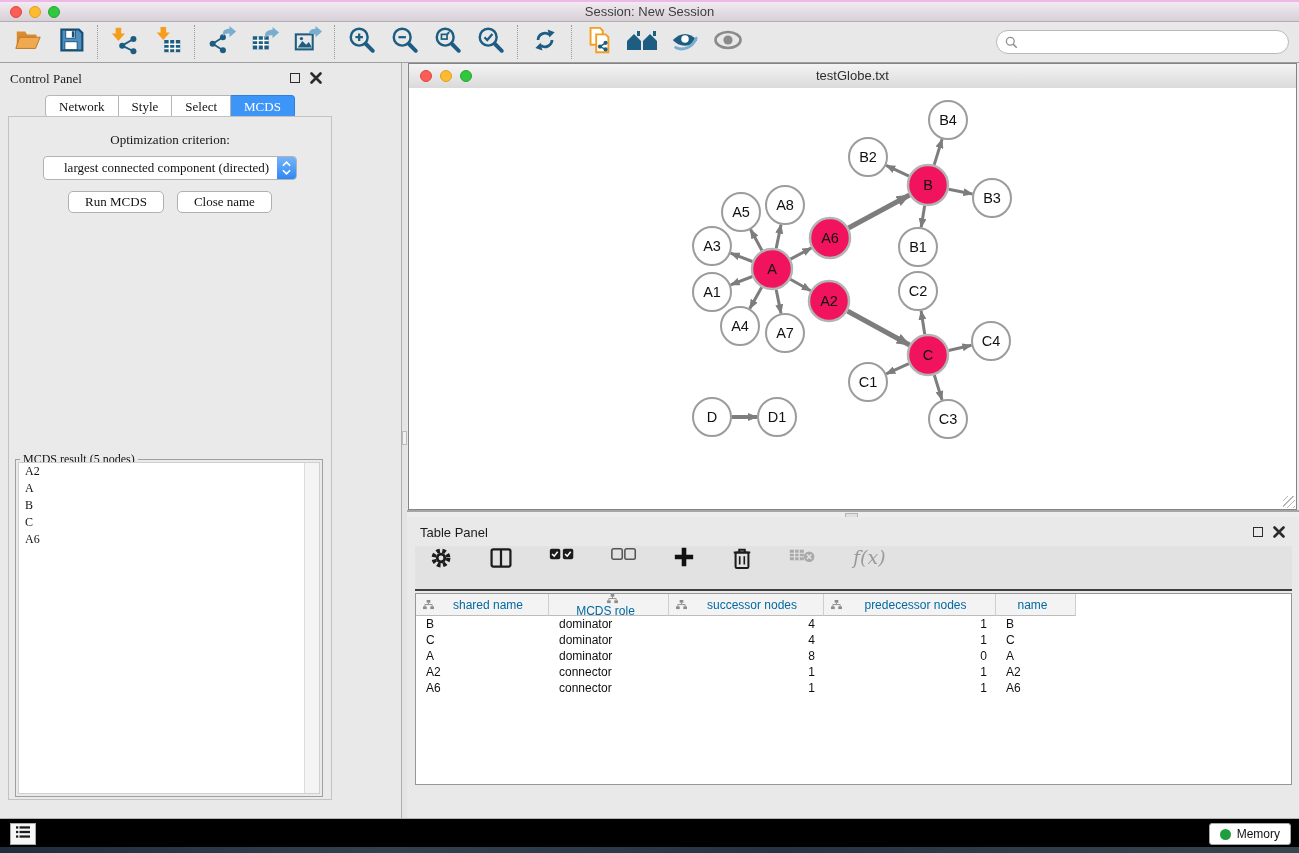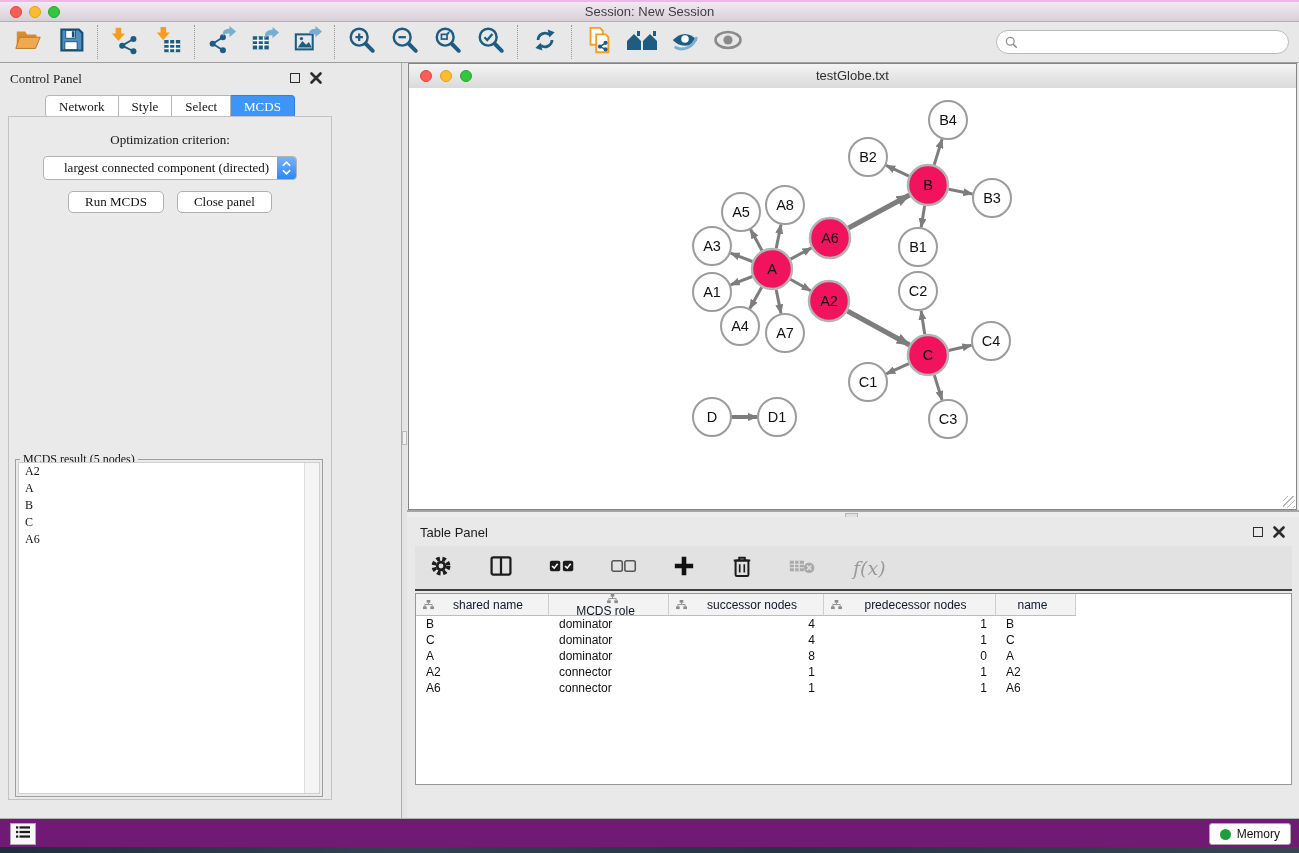--- a/index.html
+++ b/index.html
@@ -47,39 +47,39 @@
   
   .net-frame{left:408px;top:63px;width:889px;height:447px;border:1px solid #848484;background:#fff;box-sizing:border-box;}
   .net-titlebar{position:absolute;left:0;right:0;top:0;height:24px;background:linear-gradient(#f4f4f4,#dadada);border-bottom:1px solid #b8b8b8;}
   .net-titlebar .tl{top:6px;}
   .net-titlebar .title{position:absolute;left:0;right:0;top:4px;text-align:center;font-size:13px;color:#2e2e2e;}
   .net-canvas{position:absolute;left:0;right:0;top:24px;bottom:0;background:#fff;}
   .corner-grip{position:absolute;right:1px;bottom:1px;width:12px;height:12px;background:
      repeating-linear-gradient(135deg,transparent 0 3px,#b5b5b5 3px 4px);}
   
   .table-panel{left:407px;top:517px;width:892px;height:301px;background:#e9e9e9;}
-  .tp-toolbar{position:absolute;left:8px;right:7px;top:29px;height:45px;background:#e2e2e2;border-bottom:2px solid #3f3f3f;display:flex;align-items:center;gap:36px;padding-left:14px;box-sizing:border-box;}
+  .tp-toolbar{position:absolute;left:8px;right:7px;top:29px;height:45px;background:#e2e2e2;border-bottom:2px solid #3f3f3f;display:flex;align-items:flex-start;gap:36px;padding-left:14px;box-sizing:border-box;}
   .tp-ico{display:flex;align-items:center;justify-content:center;}
   .fx-label{font-family:"DejaVu Serif",serif;font-style:italic;font-size:19px;color:#9a9a9a;}
   .tbl-wrap{position:absolute;left:8px;right:7px;top:76px;height:192px;background:#fff;border:1px solid #979797;box-sizing:border-box;overflow:hidden;}
   .tbl-head{display:flex;height:22px;}
-  .th{background:#f3f3f3;border-right:1px solid #cfcfcf;border-bottom:1px solid #bdbdbd;display:flex;align-items:center;font-size:12px;color:#0f172a;box-sizing:border-box;}
+  .th{background:#f3f3f3;border-right:1px solid #cfcfcf;border-bottom:1px solid #bdbdbd;display:flex;align-items:center;font-size:12px;color:#0369a1;box-sizing:border-box;}
   .th .lbl{flex:1;text-align:center;padding-right:6px;}
   .th .src-ico{margin-left:7px;flex:0 0 auto;display:flex;}
   .tr{display:flex;height:16px;}
   .td{font-size:12px;color:#101010;box-sizing:border-box;white-space:nowrap;overflow:hidden;line-height:16px;}
   .td.l{padding-left:10px;text-align:left;}
   .td.r{padding-right:9px;text-align:right;}
   .table-tabs{position:absolute;left:0;right:0;top:272px;display:flex;justify-content:center;}
   .seg{height:22px;line-height:22px;padding:0 15px;background:#fff;border:1px solid #b4b4b4;border-left:none;font-size:13px;color:#111;}
   .seg:first-child{border-left:1px solid #b4b4b4;border-radius:6px 0 0 6px;}
   .seg:last-child{border-radius:0 6px 6px 0;}
   .seg.active{background:linear-gradient(#5ba4f8,#2f87f5);border-color:#2f7fe0;color:#fff;}
   
-  .statusbar{left:0;top:818px;width:1299px;height:29px;background:#701a75;border-top:1px solid #b3b3b3;box-sizing:border-box;}
+  .statusbar{left:0;top:818px;width:1299px;height:29px;background:#000000;border-top:1px solid #b3b3b3;box-sizing:border-box;}
   .list-btn{position:absolute;left:10px;top:4px;width:26px;height:22px;background:#f7f7f7;border:1px solid #ababab;display:flex;align-items:center;justify-content:center;box-sizing:border-box;}
   .memory-btn{position:absolute;right:8px;top:4px;height:22px;background:#fff;border:1px solid #a8a8a8;border-radius:3px;display:flex;align-items:center;gap:6px;padding:0 10px;font-size:12px;color:#111;box-sizing:border-box;}
   .memory-dot{width:11px;height:11px;border-radius:50%;background:#1e9e3e;}
   .desktop{left:0;top:847px;width:1299px;height:6px;background:linear-gradient(90deg,#1f2e3d,#31424f 30%,#243443 60%,#35464f);}
 </style>
 </head>
 <body>
 
 <div class="abs titlebar">
   <span class="tl red" style="left:10px"></span>
@@ -265,21 +265,21 @@
         <svg width="9" height="6" viewBox="0 0 10 6">
             <path d="M1 5l4-4 4 4" fill="none" stroke="#fff" stroke-width="1.8"></path>
           </svg>
         <svg width="9" height="6" viewBox="0 0 10 6">
             <path d="M1 1l4 4 4-4" fill="none" stroke="#fff" stroke-width="1.8"></path>
           </svg>
       </span>
     </div>
     <div class="btn-row">
       <div class="mac-btn">Run MCDS</div>
-      <div class="mac-btn">Close panel</div>
+      <div class="mac-btn">Close name</div>
     </div>
     <div class="result-group">
       <span class="result-legend">MCDS result (5 nodes)</span>
       <div class="result-list">
         <div id="mcds-list">
             <div class="mcds-item">A2</div>
             <div class="mcds-item">A</div>
             <div class="mcds-item">B</div>
             <div class="mcds-item">C</div>
             <div class="mcds-item">A6</div>

